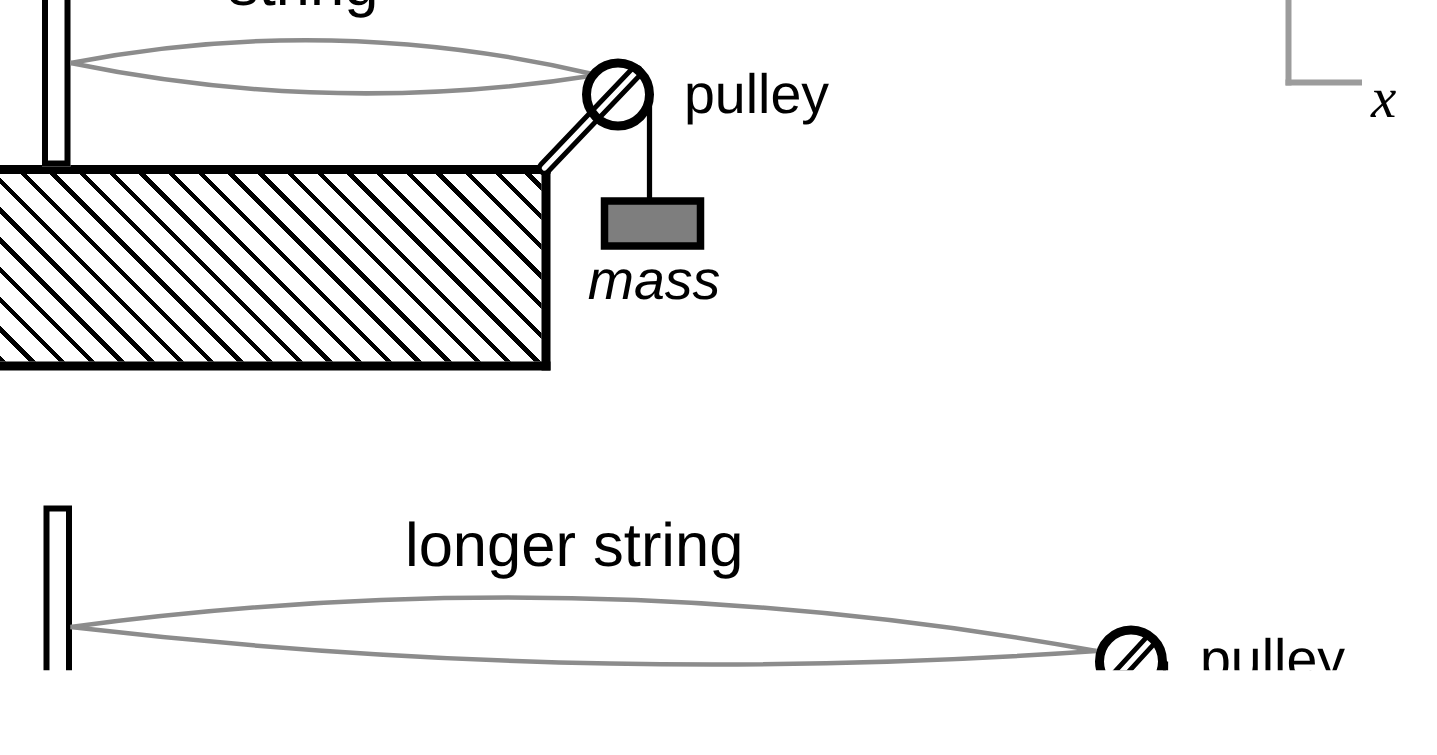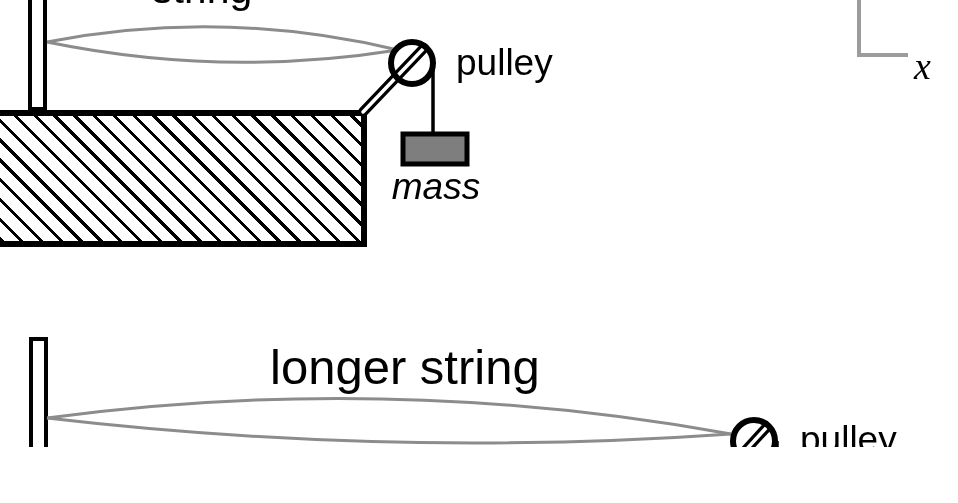--- a/index.html
+++ b/index.html
@@ -72,19 +72,19 @@
       <circle class="pulley-wheel" cx="754" cy="441" r="21"></circle>
     </g>
   </svg>
 
   <div class="label" style="left:152px;top:-33px;font-size:41px;">string</div>
 
   <div class="label" style="left:456px;top:43px;font-size:37px;">pulley</div>
 
   <div class="label" style="left:436px;top:167px;font-size:37px;transform:translateX(-50%);font-style:italic;">mass</div>
 
-  <div class="label" style="left:270px;top:341px;font-size:49px;">longer string</div>
+  <div class="label" style="left:270px;top:341px;font-size:41px;">longer string</div>
 
   <div class="label" style="left:800px;top:420px;font-size:37px;">pulley</div>
 
   <div class="label axis-label" style="left:914px;top:44px;">x</div>
 
 </div>
 
 </body></html>

